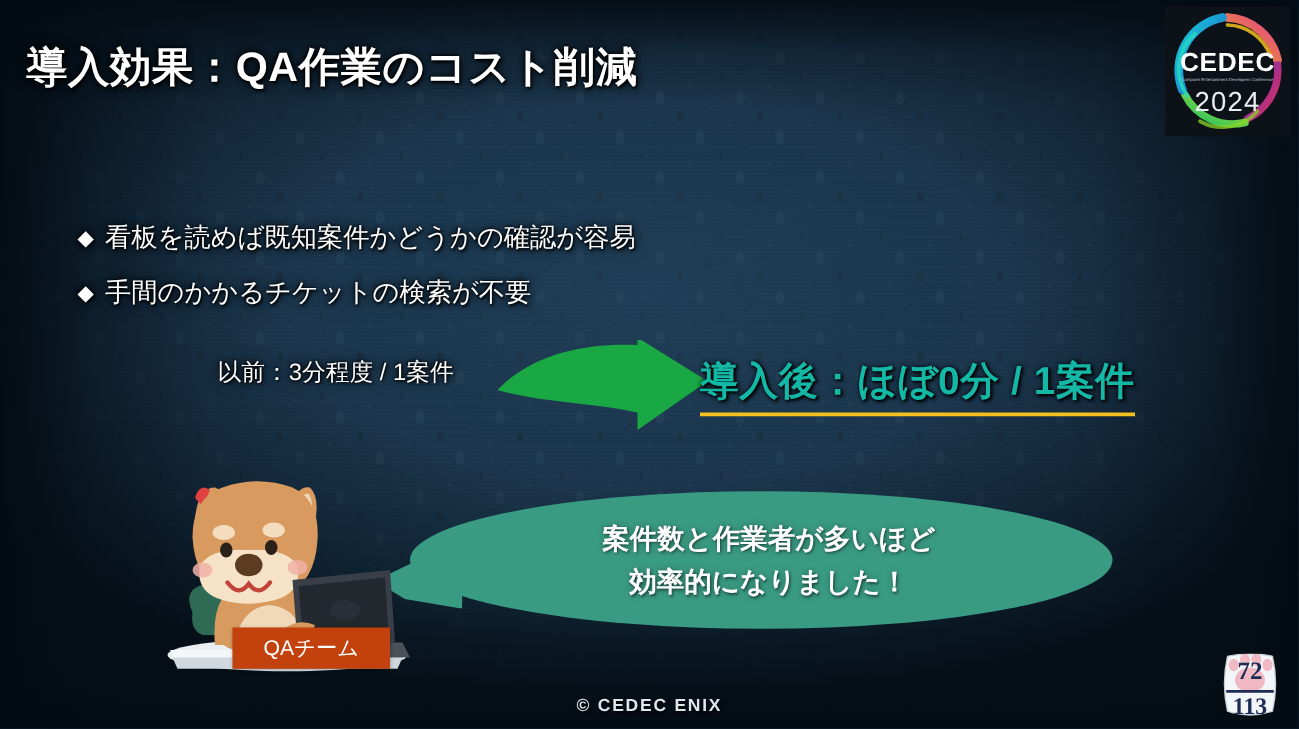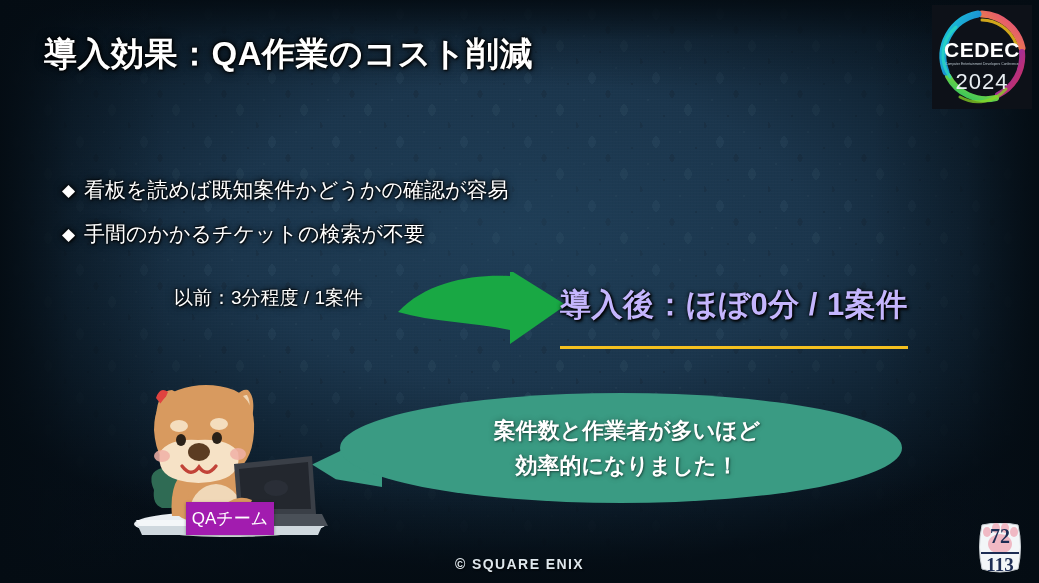--- a/index.html
+++ b/index.html
@@ -52,21 +52,21 @@
 
   
   .glow {
     text-shadow:
       0 0 5px rgba(0,0,0,.85), 0 0 10px rgba(0,0,0,.7),
       1px 1px 2px rgba(0,0,0,.9), -1px -1px 1px rgba(0,0,0,.5);
   }
 
   
   #title {
-    position: absolute; left: 44px; top: 32px;
+    position: absolute; left: 21px; top: 32px;
     font-size: 33px; font-weight: bold; color: #ffffff;
     letter-spacing: .5px; white-space: nowrap;
   }
   
   #subtitle {
     position: absolute; left: 33px; top: 116px;
     font-size: 22px; font-weight: bold; color: #ffffff;
     letter-spacing: .3px; white-space: nowrap;
   }
   
@@ -83,32 +83,32 @@
   #before-text {
     position: absolute; left: 174px; top: 285px;
     font-size: 19px; color: #ffffff; white-space: nowrap;
   }
   #arrow {
     position: absolute; left: 398px; top: 272px;
     width: 168px; height: 74px;
   }
   #after-text {
     position: absolute; left: 560px; top: 284px;
-    font-size: 31px; font-weight: bold; color: #c4b5fd;
+    font-size: 31px; font-weight: bold; color: #14b8a6;
     white-space: nowrap; letter-spacing: .5px;
-    padding-bottom: 20px;
+    padding-bottom: 4px;
     border-bottom: 3px solid #f4c01f;
     text-shadow:
       0 0 4px rgba(0,0,0,.9), 1px 1px 2px rgba(0,0,0,.95),
       2px 2px 3px rgba(0,0,0,.6);
   }
 
   
   #bubble-wrap {
-    position: absolute; left: 312px; top: 393px;
+    position: absolute; left: 300px; top: 393px;
     width: 590px; height: 110px;
   }
   #bubble {
     position: absolute; left: 28px; top: 0;
     width: 562px; height: 110px;
     background: #3a9b83;
     border-radius: 50% / 50%;
   }
   #bubble-tail {
     position: absolute; left: 0; top: 38px;
@@ -125,22 +125,22 @@
     text-shadow: 1px 1px 2px rgba(0,0,0,.45), 0 0 6px rgba(0,0,0,.3);
     white-space: nowrap;
   }
 
   
   #mascot { position: absolute; left: 126px; top: 378px; width: 212px; height: 165px; }
 
   
   #qa-label {
     position: absolute; left: 186px; top: 502px;
-    width: 88px; height: 33px;
-    background: #a21caf;
+    width: 126px; height: 33px;
+    background: #c2410c;
     display: flex; align-items: center; justify-content: center;
     font-size: 17px; color: #ffffff;
     box-shadow: 0 1px 3px rgba(0,0,0,.35);
   }
 
   
   #logo {
     position: absolute; right: 7px; top: 5px;
     width: 100px; height: 104px;
   }
@@ -280,21 +280,21 @@
       <path d="M14 67 a43 43 0 0 1 32 -58" stroke="url(#g1)" stroke-width="7"></path>
       <path d="M50 15 a37 37 0 0 1 34 24" stroke="#f2c11c" stroke-width="3" opacity=".85"></path>
       <path d="M18 72 a37 37 0 0 1 6 -50" stroke="#28d8c0" stroke-width="3" opacity=".8"></path>
       <path d="M74 84 a37 37 0 0 1 -46 8" stroke="#8ad424" stroke-width="3" opacity=".75"></path>
     </g>
     <text x="50" y="52" text-anchor="middle" fill="#ffffff" font-family="Liberation Sans, sans-serif" font-size="21" font-weight="bold" letter-spacing="0.5">CEDEC</text>
     <text x="50" y="60" text-anchor="middle" fill="#b8c4cc" font-family="Liberation Sans, sans-serif" font-size="3.4">Computer Entertainment Developers Conference</text>
     <text x="50" y="84" text-anchor="middle" fill="#e8eef2" font-family="Liberation Sans, sans-serif" font-size="22" letter-spacing="1">2024</text>
   </svg>
 
-  <div id="footer">© SQUARE ENIX</div>
+  <div id="footer">© CEDEC ENIX</div>
 
   <svg id="page-badge" viewBox="0 0 60 56">
     <path d="M12 2 q18 -4 36 0 q5 22 0 44 q-18 6 -36 0 q-5 -22 0 -44 Z" fill="#f3f6f8" stroke="#c9ced3" stroke-width="1"></path>
     <g fill="#f0b9c4">
       <ellipse cx="17" cy="9" rx="4" ry="5"></ellipse>
       <ellipse cx="26" cy="5" rx="4" ry="5"></ellipse>
       <ellipse cx="35" cy="5" rx="4" ry="5"></ellipse>
       <ellipse cx="44" cy="9" rx="4" ry="5"></ellipse>
       <ellipse cx="30" cy="21" rx="12" ry="10"></ellipse>
     </g>

